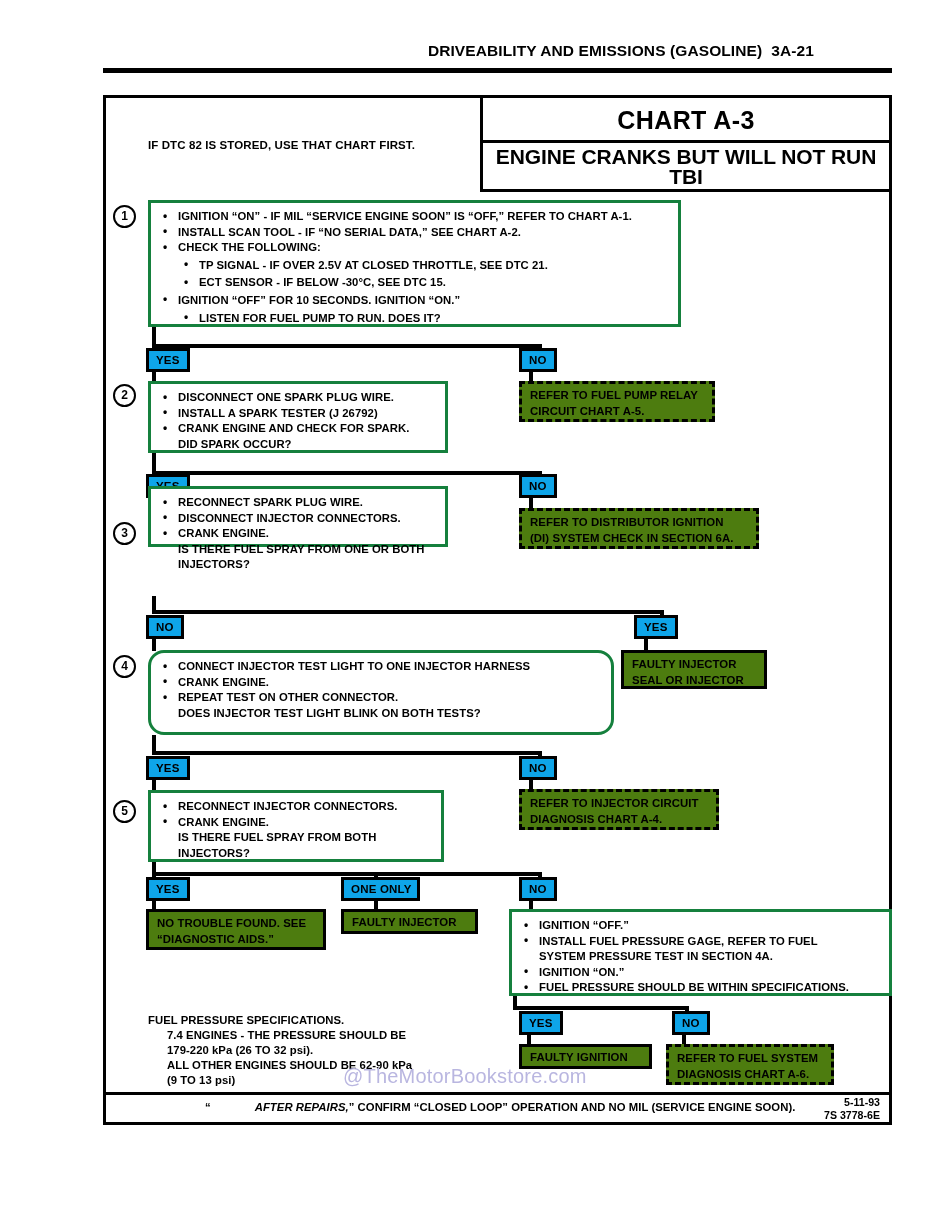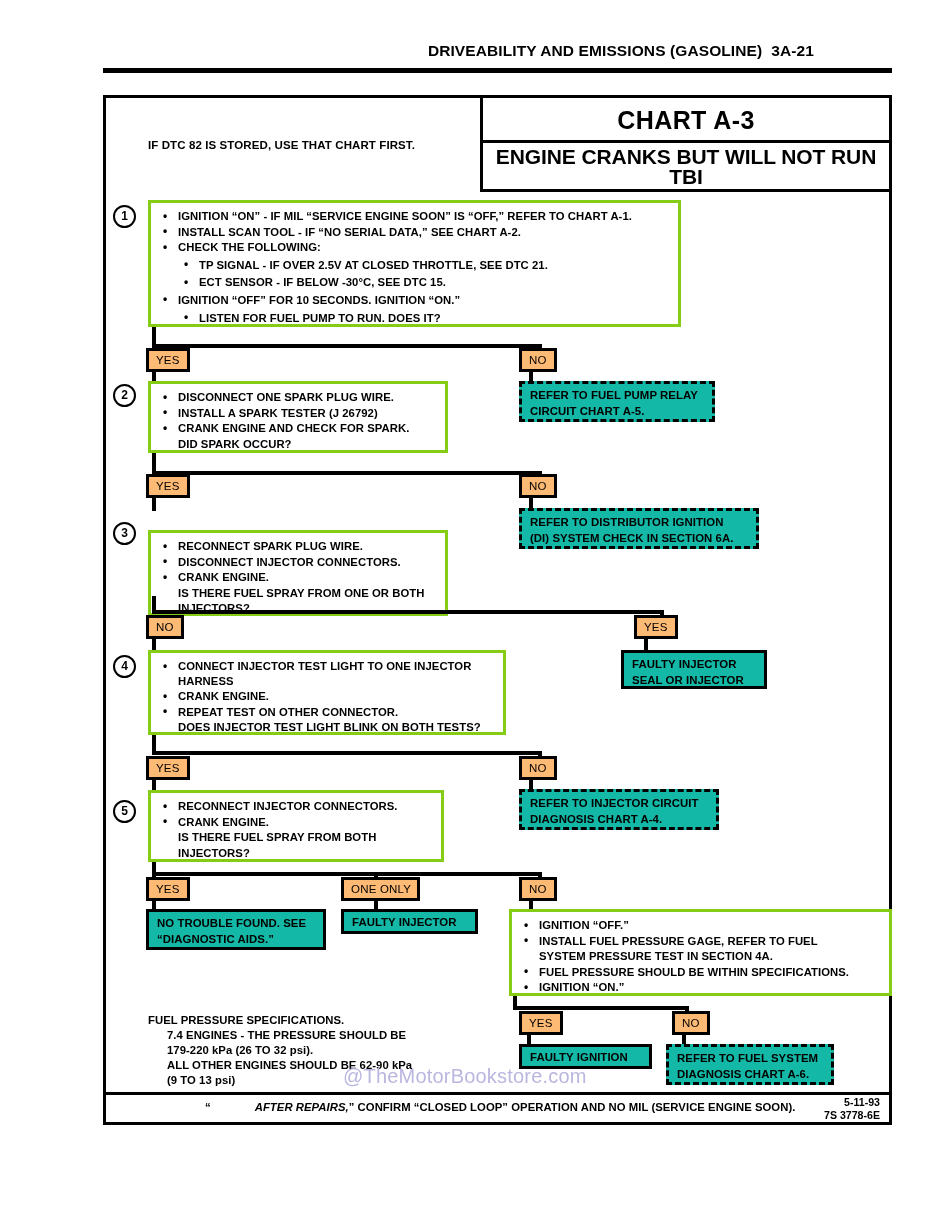--- a/index.html
+++ b/index.html
@@ -86,21 +86,21 @@
   
   .intro-note {
     font-size: 11.5px;
     font-weight: bold;
     letter-spacing: 0.1px;
     white-space: nowrap;
   }
 
   
   .step-box {
-    border: 3px solid #84cc16;
+    border: 3px solid #15803d;
     background: #fff;
     padding: 6px 8px 6px 8px;
   }
   .step-box ul {
     list-style: none;
     margin: 0;
     padding: 0;
   }
   .step-box li {
     position: relative;
@@ -137,32 +137,32 @@
     background: #fff;
     font-size: 12px;
     font-weight: bold;
     text-align: center;
     line-height: 19px;
   }
 
   
   .decision {
     border: 3px solid #000;
-    background: #fdba74;
+    background: #0ea5e9;
     font-size: 11.5px;
-    font-weight: normal;
+    font-weight: bold;
     letter-spacing: 0.2px;
     padding: 3px 6px 3px 7px;
     white-space: nowrap;
   }
 
   
   .result-box {
     border: 3px solid #000;
-    background: #14b8a6;
+    background: #4d7c0f;
     font-size: 11.4px;
     font-weight: bold;
     line-height: 15.5px;
     letter-spacing: 0.05px;
     padding: 4px 8px;
   }
   .result-box.dashed {
     border: 3px dashed #000;
   }
   .result-box .ln { display: block; white-space: nowrap; }
@@ -282,21 +282,21 @@
 
   <div class="ln-v" style="left:152px; top:497px; height:14px;"></div>
   <div class="ln-v" style="left:529px; top:497px; height:12px;"></div>
 
   <div class="abs result-box dashed" style="left:519px; top:508px; width:240px; height:41px;">
     <span class="ln">REFER TO DISTRIBUTOR IGNITION</span>
     <span class="ln">(DI) SYSTEM CHECK IN SECTION 6A.</span>
   </div>
 
   <div class="abs step-circle" style="left:113px; top:522px;">3</div>
-  <div class="abs step-box" style="left:148px; top:530px; width:300px; height:86px;">
+  <div class="abs step-box" style="left:148px; top:486px; width:300px; height:61px;">
     <ul>
       <li class="bulleted">RECONNECT SPARK PLUG WIRE.</li>
       <li class="bulleted">DISCONNECT INJECTOR CONNECTORS.</li>
       <li class="bulleted">CRANK ENGINE.</li>
       <li class="cont">IS THERE FUEL SPRAY FROM ONE OR BOTH</li>
       <li class="cont">INJECTORS?</li>
     </ul>
   </div>
 
   <div class="ln-v" style="left:152px; top:596px; height:16px;"></div>
@@ -308,21 +308,21 @@
 
   <div class="ln-v" style="left:152px; top:638px; height:13px;"></div>
   <div class="ln-v" style="left:644px; top:638px; height:13px;"></div>
 
   <div class="abs result-box" style="left:621px; top:650px; width:146px; height:39px;">
     <span class="ln">FAULTY INJECTOR</span>
     <span class="ln">SEAL OR INJECTOR</span>
   </div>
 
   <div class="abs step-circle" style="left:113px; top:655px;">4</div>
-  <div class="abs step-box" style="left:148px; top:650px; width:358px; height:85px;">
+  <div class="abs step-box" style="left:148px; top:650px; width:466px; height:85px;border-radius:16px;">
     <ul>
       <li class="bulleted">CONNECT INJECTOR TEST LIGHT TO ONE INJECTOR HARNESS</li>
       <li class="bulleted">CRANK ENGINE.</li>
       <li class="bulleted">REPEAT TEST ON OTHER CONNECTOR.</li>
       <li class="cont">DOES INJECTOR TEST LIGHT BLINK ON BOTH TESTS?</li>
     </ul>
   </div>
 
   <div class="ln-v" style="left:152px; top:735px; height:17px;"></div>
   <div class="ln-h" style="left:152px; top:751px; width:390px;"></div>
@@ -369,22 +369,22 @@
 
   <div class="abs result-box" style="left:341px; top:909px; width:137px; height:25px; padding-top:3px;">
     <span class="ln">FAULTY INJECTOR</span>
   </div>
 
   <div class="abs step-box" style="left:509px; top:909px; width:383px; height:87px;">
     <ul>
       <li class="bulleted">IGNITION “OFF.”</li>
       <li class="bulleted">INSTALL FUEL PRESSURE GAGE, REFER TO FUEL</li>
       <li class="cont">SYSTEM PRESSURE TEST IN SECTION 4A.</li>
+      <li class="bulleted">IGNITION “ON.”</li>
       <li class="bulleted">FUEL PRESSURE SHOULD BE WITHIN SPECIFICATIONS.</li>
-      <li class="bulleted">IGNITION “ON.”</li>
     </ul>
   </div>
 
   <div class="abs spec-block" style="left:148px; top:973px;">
     <span class="l0">FUEL PRESSURE SPECIFICATIONS.</span>
     <span class="l1">7.4 ENGINES - THE PRESSURE SHOULD BE</span>
     <span class="l1">179-220 kPa (26 TO 32 psi).</span>
     <span class="l1">ALL OTHER ENGINES SHOULD BE 62-90 kPa</span>
     <span class="l1">(9 TO 13 psi)</span>
   </div>

